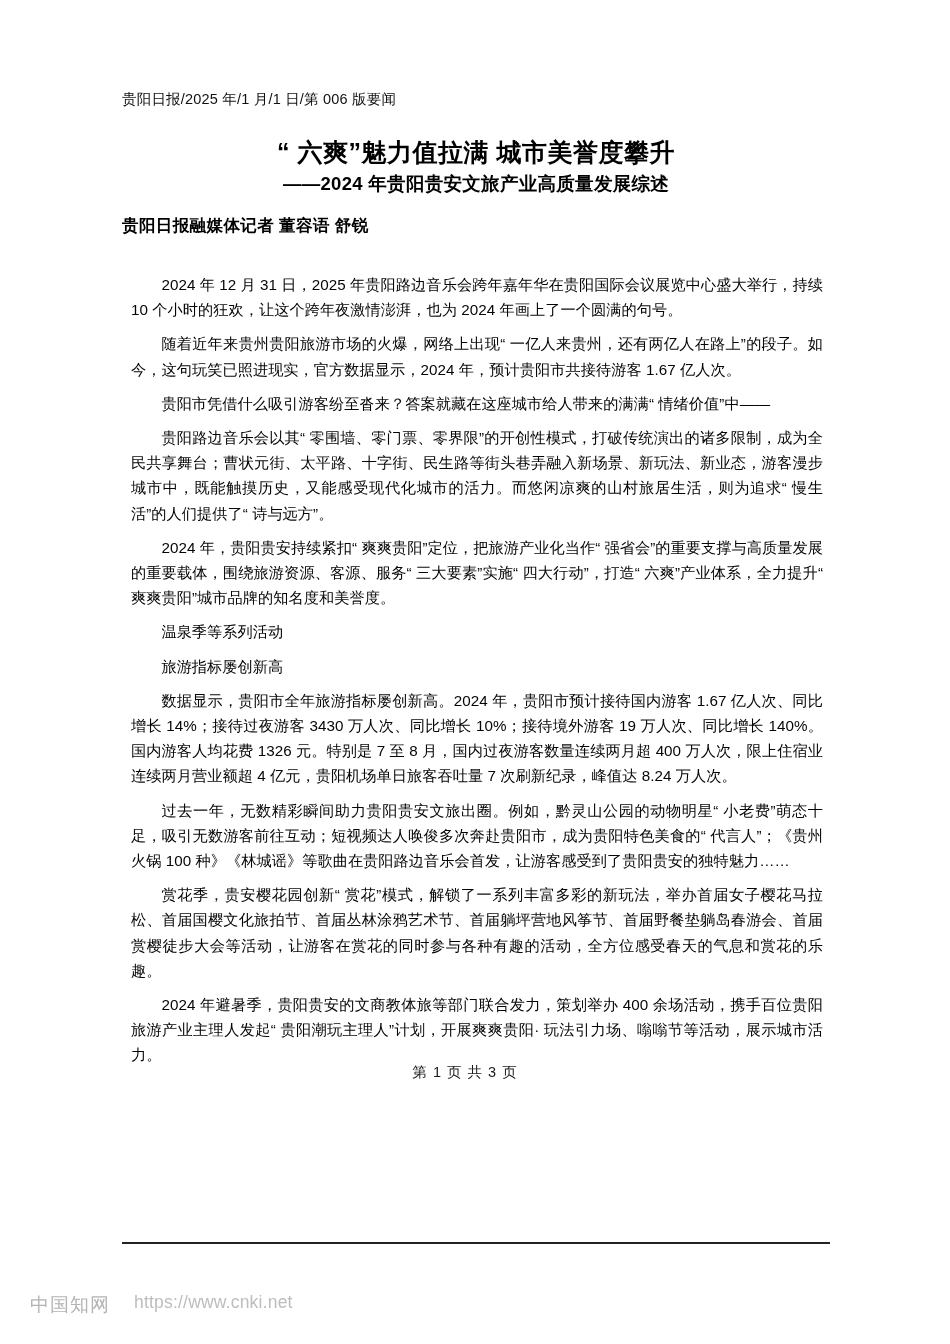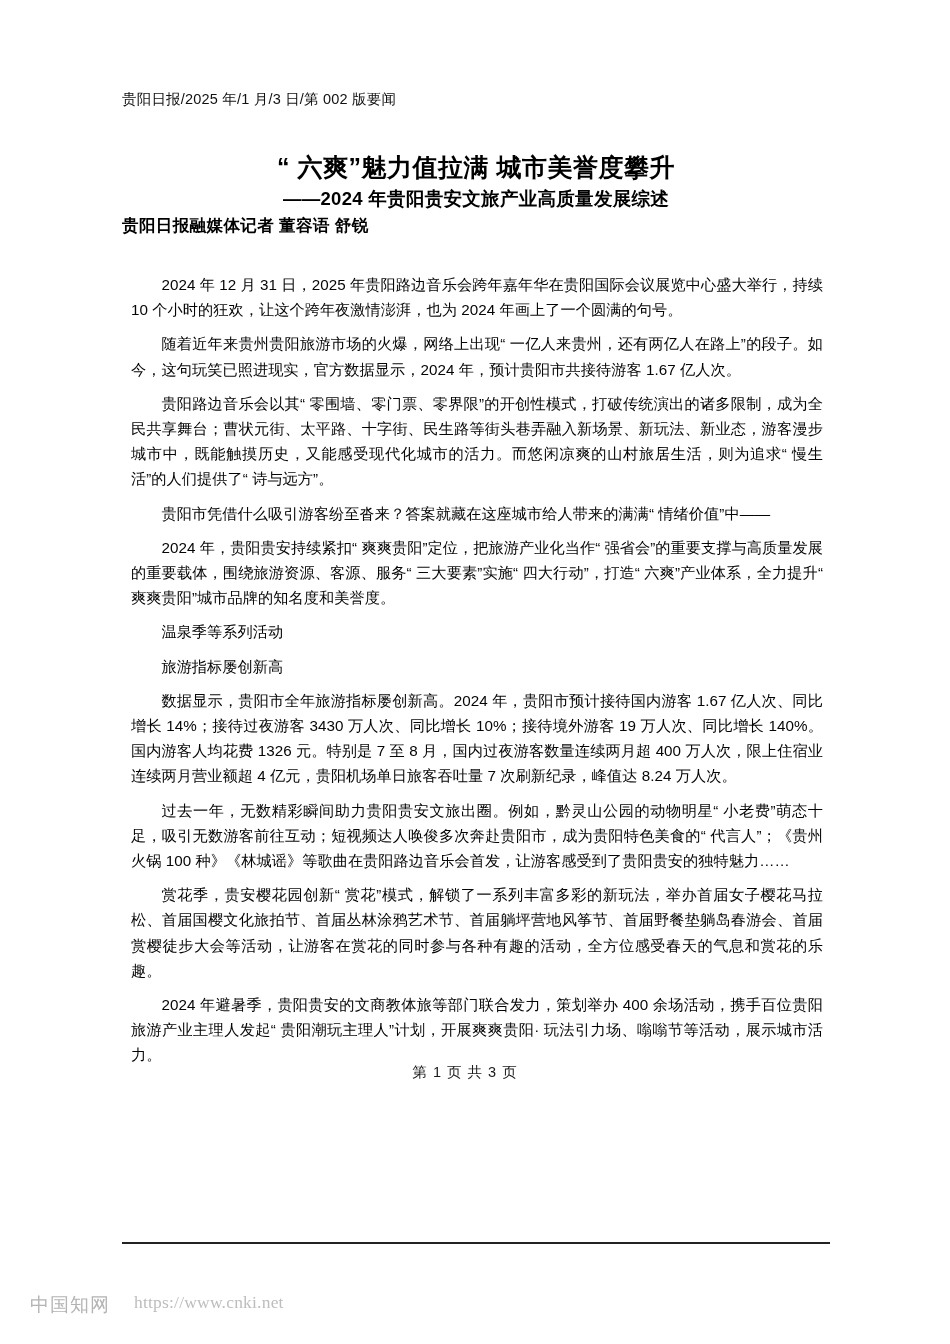--- a/index.html
+++ b/index.html
@@ -44,21 +44,20 @@
     width: 708px;
     text-align: center;
   }
   .headline-main {
     font-family: "Liberation Sans", "DejaVu Sans", sans-serif;
     font-size: 25px;
     font-weight: bold;
     line-height: 32px;
     letter-spacing: 0.5px;
     white-space: nowrap;
-    margin-top: 15px;
   }
   .headline-sub {
     font-family: "Liberation Sans", "DejaVu Sans", sans-serif;
     font-size: 18.5px;
     font-weight: bold;
     line-height: 28px;
     letter-spacing: 0.3px;
     margin-top: 2px;
     white-space: nowrap;
   }
@@ -130,45 +129,45 @@
     gap: 24px;
     color: #b9b9b9;
   }
   .wm-brand {
     font-family: "Liberation Sans", "DejaVu Sans", sans-serif;
     font-size: 19px;
     letter-spacing: 1px;
     color: #b4b4b4;
   }
   .wm-url {
-    font-family: Liberation Serif, serif;
+    font-family: Liberation Sans, sans-serif;
     font-size: 17.5px;
     letter-spacing: 0.2px;
     color: #bdbdbd;
   }
 </style>
 </head>
 <body>
 
 <div class="page">
 
-  <div class="source">贵阳日报/2025 年/1 月/3 日/第 002 版要闻</div>
+  <div class="source">贵阳日报/2025 年/1 月/1 日/第 006 版要闻</div>
 
   <div class="headline-wrap">
     <div class="headline-main">“ 六爽”魅力值拉满  城市美誉度攀升</div>
     <div class="headline-sub">——2024 年贵阳贵安文旅产业高质量发展综述</div>
   </div>
 
   <div class="byline">贵阳日报融媒体记者  董容语  舒锐</div>
 
   <div class="body-text">
     <p>2024 年 12 月 31 日，2025 年贵阳路边音乐会跨年嘉年华在贵阳国际会议展览中心盛大举行，持续 10 个小时的狂欢，让这个跨年夜激情澎湃，也为 2024 年画上了一个圆满的句号。</p>
     <p>随着近年来贵州贵阳旅游市场的火爆，网络上出现“ 一亿人来贵州，还有两亿人在路上”的段子。如今，这句玩笑已照进现实，官方数据显示，2024 年，预计贵阳市共接待游客 1.67 亿人次。</p>
+    <p>贵阳市凭借什么吸引游客纷至沓来？答案就藏在这座城市给人带来的满满“ 情绪价值”中——</p>
     <p>贵阳路边音乐会以其“ 零围墙、零门票、零界限”的开创性模式，打破传统演出的诸多限制，成为全民共享舞台；曹状元街、太平路、十字街、民生路等街头巷弄融入新场景、新玩法、新业态，游客漫步城市中，既能触摸历史，又能感受现代化城市的活力。而悠闲凉爽的山村旅居生活，则为追求“ 慢生活”的人们提供了“ 诗与远方”。</p>
-    <p>贵阳市凭借什么吸引游客纷至沓来？答案就藏在这座城市给人带来的满满“ 情绪价值”中——</p>
     <p>2024 年，贵阳贵安持续紧扣“ 爽爽贵阳”定位，把旅游产业化当作“ 强省会”的重要支撑与高质量发展的重要载体，围绕旅游资源、客源、服务“ 三大要素”实施“ 四大行动”，打造“ 六爽”产业体系，全力提升“ 爽爽贵阳”城市品牌的知名度和美誉度。</p>
     <p>温泉季等系列活动</p>
     <p>旅游指标屡创新高</p>
     <p>数据显示，贵阳市全年旅游指标屡创新高。2024 年，贵阳市预计接待国内游客 1.67 亿人次、同比增长 14%；接待过夜游客 3430 万人次、同比增长 10%；接待境外游客 19 万人次、同比增长 140%。国内游客人均花费 1326 元。特别是 7 至 8 月，国内过夜游客数量连续两月超 400 万人次，限上住宿业连续两月营业额超 4 亿元，贵阳机场单日旅客吞吐量 7 次刷新纪录，峰值达 8.24 万人次。</p>
     <p>过去一年，无数精彩瞬间助力贵阳贵安文旅出圈。例如，黔灵山公园的动物明星“ 小老费”萌态十足，吸引无数游客前往互动；短视频达人唤俊多次奔赴贵阳市，成为贵阳特色美食的“ 代言人”；《贵州火锅 100 种》《林城谣》等歌曲在贵阳路边音乐会首发，让游客感受到了贵阳贵安的独特魅力……</p>
     <p>赏花季，贵安樱花园创新“ 赏花”模式，解锁了一系列丰富多彩的新玩法，举办首届女子樱花马拉松、首届国樱文化旅拍节、首届丛林涂鸦艺术节、首届躺坪营地风筝节、首届野餐垫躺岛春游会、首届赏樱徒步大会等活动，让游客在赏花的同时参与各种有趣的活动，全方位感受春天的气息和赏花的乐趣。</p>
     <p>2024 年避暑季，贵阳贵安的文商教体旅等部门联合发力，策划举办 400 余场活动，携手百位贵阳旅游产业主理人发起“ 贵阳潮玩主理人”计划，开展爽爽贵阳· 玩法引力场、嗡嗡节等活动，展示城市活力。</p>
   </div>
 
   <div class="page-footer">第 1 页 共 3 页</div>

